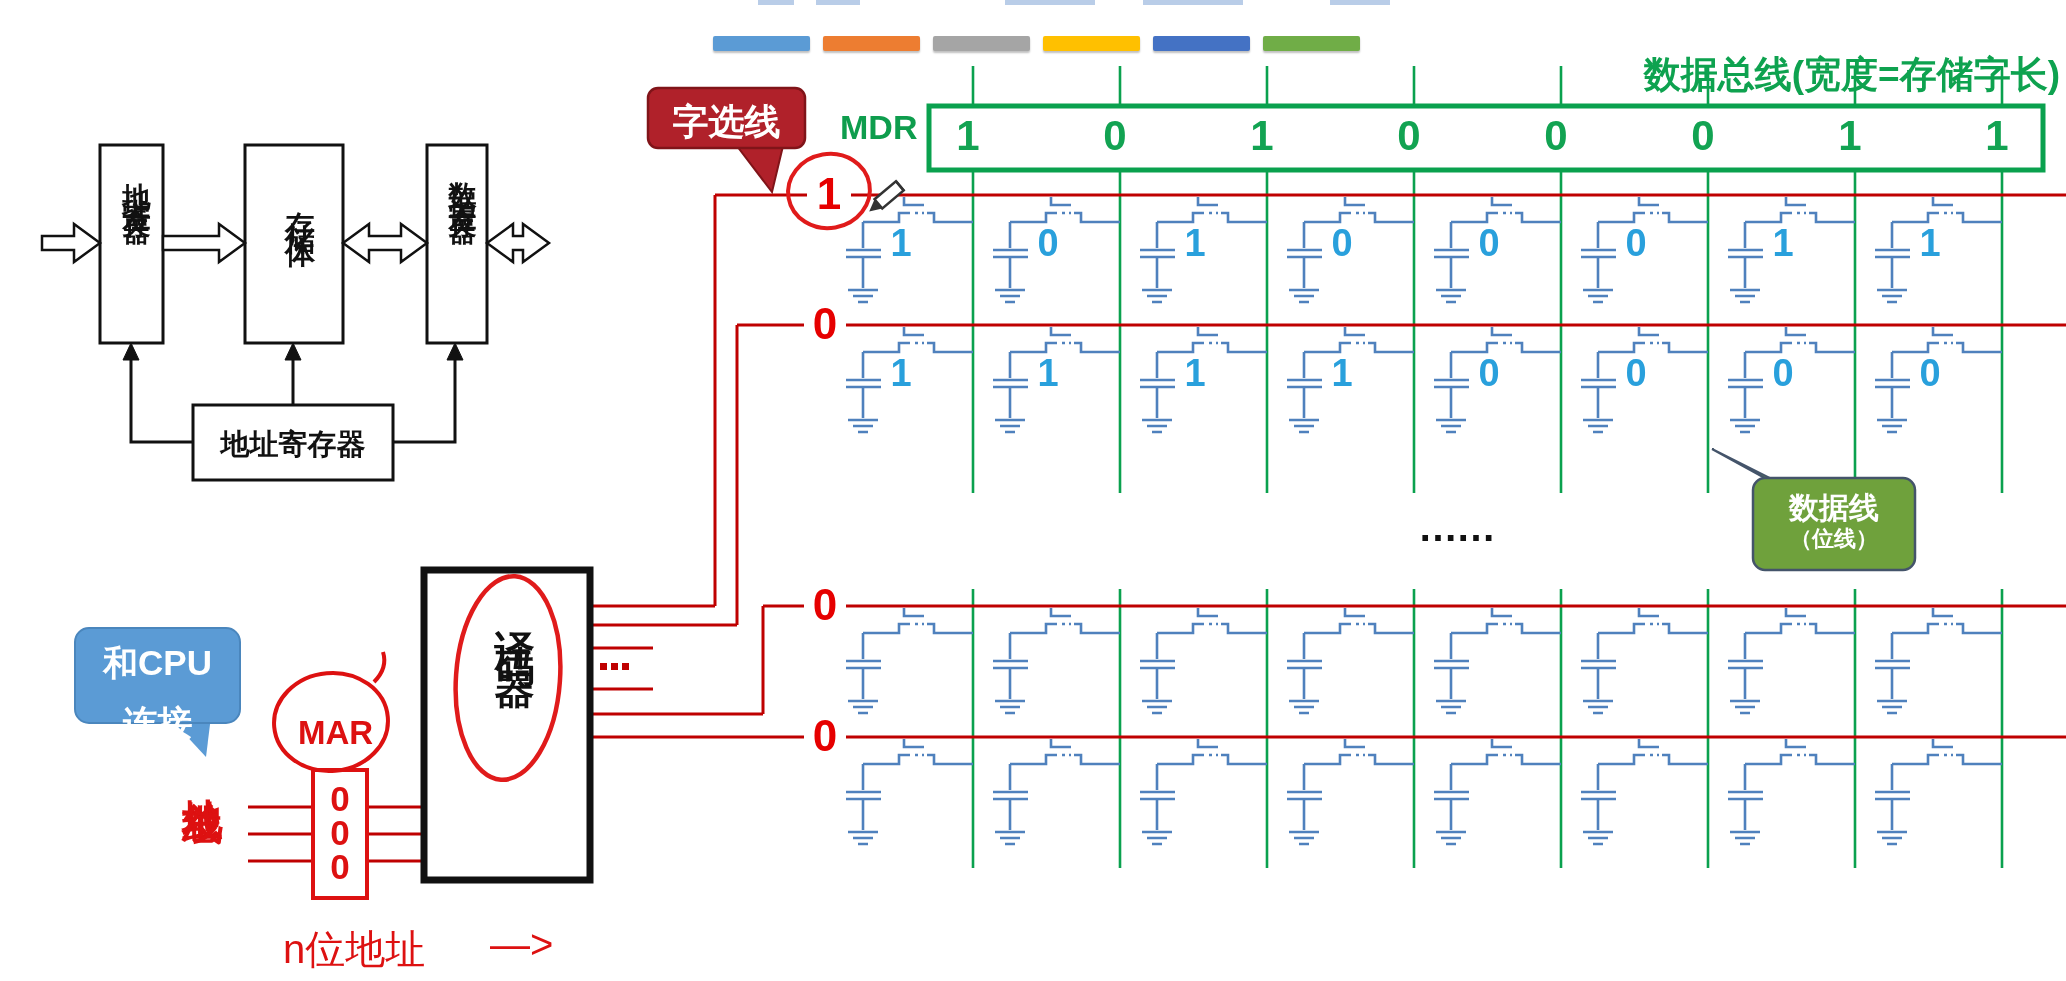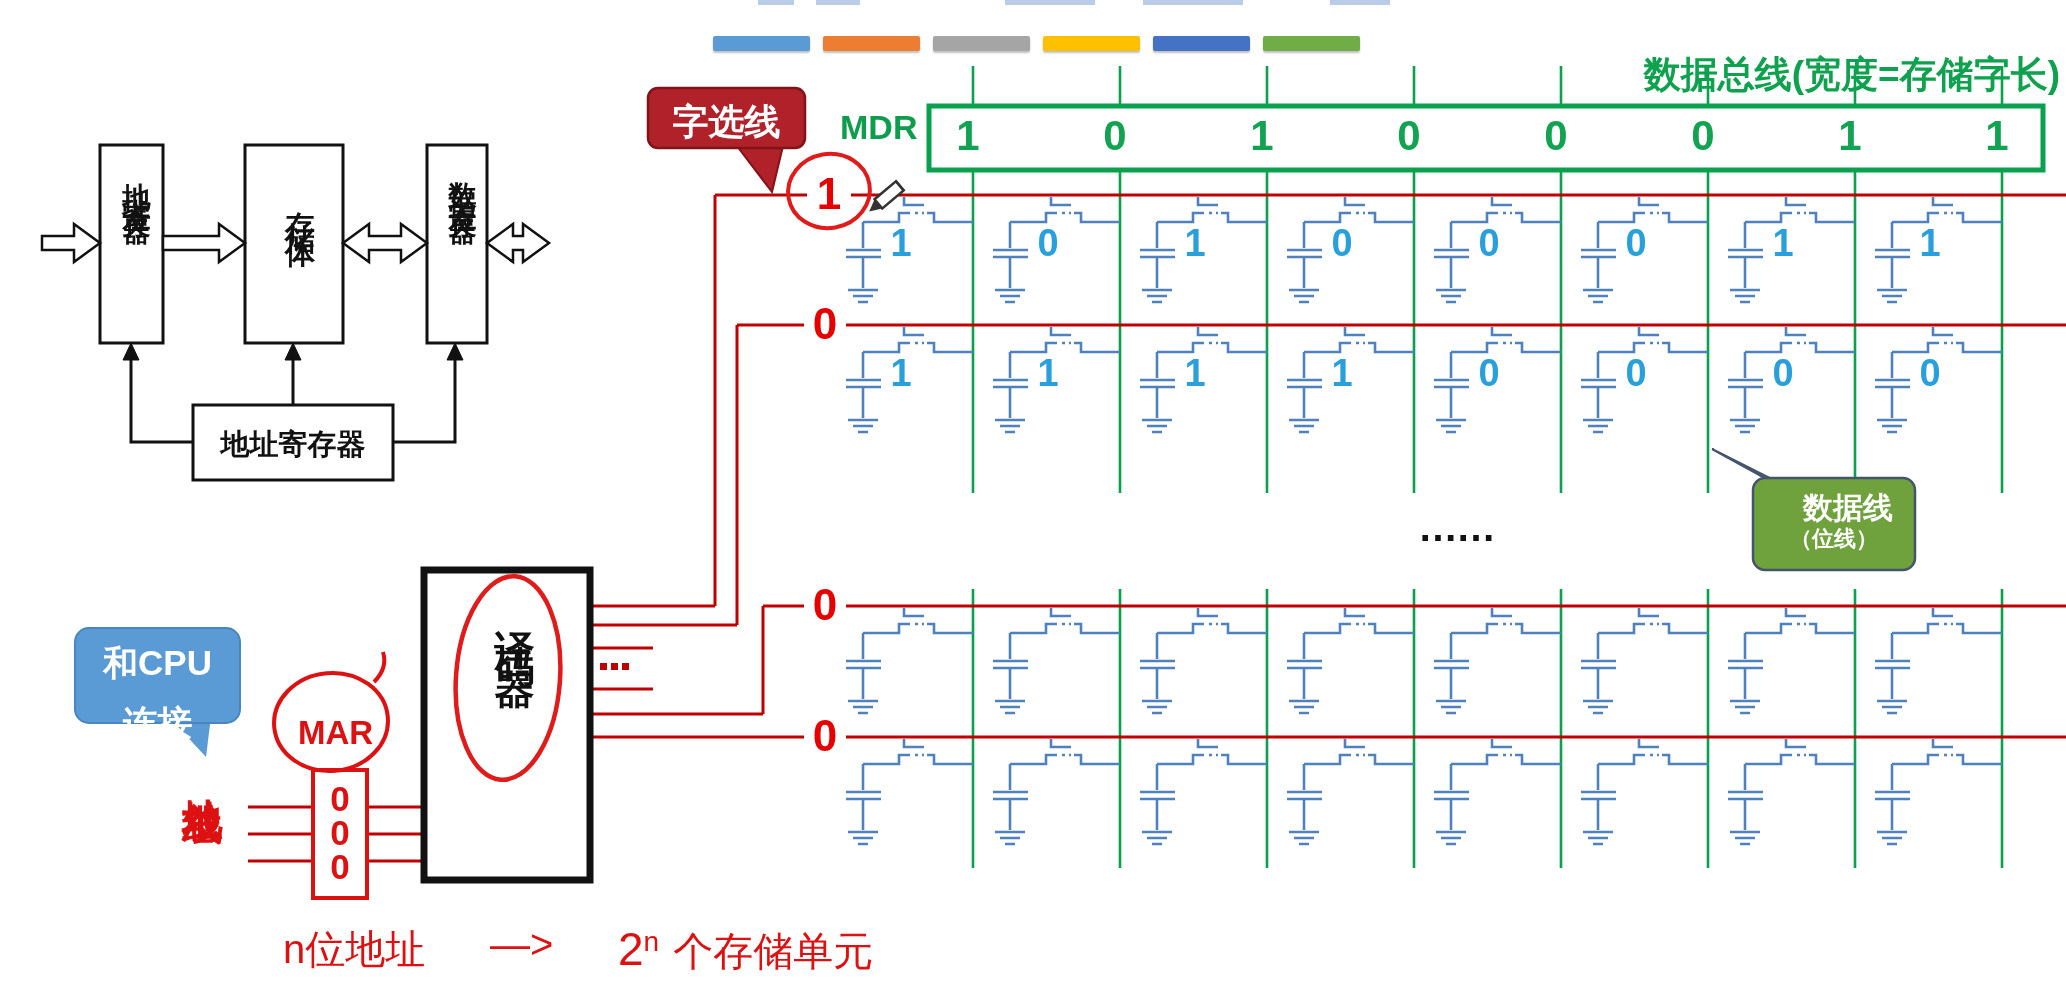--- a/index.html
+++ b/index.html
@@ -9,21 +9,21 @@
   .lbl{position:absolute;white-space:nowrap;}
   .vtext{writing-mode:vertical-rl;text-orientation:upright;}
   .bar{position:absolute;top:36px;height:15px;width:97px;border-radius:2px;box-shadow:0 2px 2px rgba(0,0,0,.25);}
   .bus-title{left:1590px;top:2px;width:470px;text-align:right;font-size:37px;font-weight:bold;color:#0ea24f;margin-top:48px;}
   .mdr-label{left:840px;top:108px;font-size:34px;font-weight:bold;color:#0e9d4d;}
   .mdr-bit{position:absolute;top:112px;width:40px;text-align:center;font-size:42px;font-weight:bold;color:#12a352;}
   .wl-lbl{position:absolute;width:44px;text-align:center;font-size:44px;font-weight:bold;color:#e60000;line-height:44px;}
   .cell-digit{position:absolute;width:40px;text-align:center;font-size:38px;font-weight:bold;color:#29a0dc;line-height:42px;}
   .callout-txt{color:#fff;font-weight:bold;text-align:center;}
   .ws-txt{left:648px;top:98px;width:157px;font-size:36px;}
-  .blc-1{left:1753px;top:488px;width:162px;font-size:30px;margin-left:14px;}
+  .blc-1{left:1753px;top:488px;width:162px;font-size:30px;}
   .blc-2{left:1753px;top:524px;width:162px;font-size:22px;}
   .cpu-1{left:75px;top:640px;width:165px;font-size:35px;}
   .cpu-2{left:75px;top:700px;width:165px;font-size:35px;}
   .blk{color:#111;font-weight:bold;}
   .b1{left:117px;top:160px;font-size:28px;letter-spacing:9px;}
   .b2{left:279px;top:188px;font-size:30px;letter-spacing:13px;}
   .b3{left:443px;top:160px;font-size:28px;letter-spacing:9px;}
   .bctrl{left:193px;top:425px;width:200px;text-align:center;font-size:29px;}
   .bdec{left:488px;top:598px;font-size:40px;letter-spacing:20px;}
   .mar-lbl{left:298px;top:706px;width:68px;text-align:center;font-size:33px;font-weight:bold;color:#dd1111;margin-top:8px;}
@@ -262,23 +262,20 @@
   <div class="lbl blk bctrl">地址寄存器</div>
   <div class="lbl vtext blk bdec">译码器</div>
 
   <div class="lbl mar-lbl">MAR</div>
   <div class="lbl vtext addrbus">地址总线</div>
 
   <div class="lbl ellipsis">……</div>
 
   <div class="lbl bottom-red bn">n位地址</div>
   <div class="lbl bottom-red barrow">—&gt;</div>
-  <div class="lbl bottom-red bpow">
-    <span class="base">2</span><span class="sup">n</span><span class="units">个存储单元</span>
-  </div>
 
 <div class="bar" style="left: 713px; background: rgb(91, 155, 213);"></div>
     <div class="bar" style="left: 823px; background: rgb(237, 125, 49);"></div>
     <div class="bar" style="left: 933px; background: rgb(165, 165, 165);"></div>
     <div class="bar" style="left: 1043px; background: rgb(255, 192, 0);"></div>
     <div class="bar" style="left: 1153px; background: rgb(68, 114, 196);"></div>
     <div class="bar" style="left: 1263px; background: rgb(112, 173, 71);"></div>
     <div class="cell-digit" style="left: 881px; top: 222px;">1</div>
     <div class="cell-digit" style="left: 1028px; top: 222px;">0</div>
     <div class="cell-digit" style="left: 1175px; top: 222px;">1</div>

